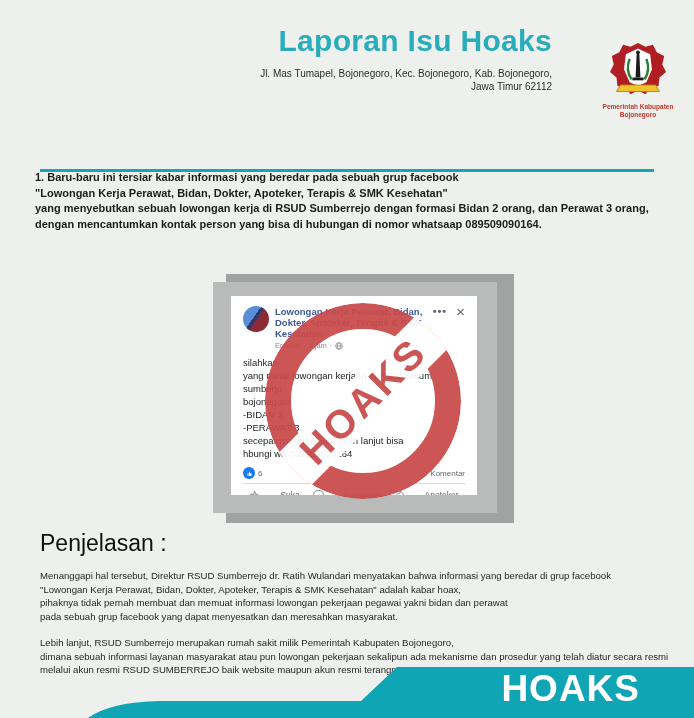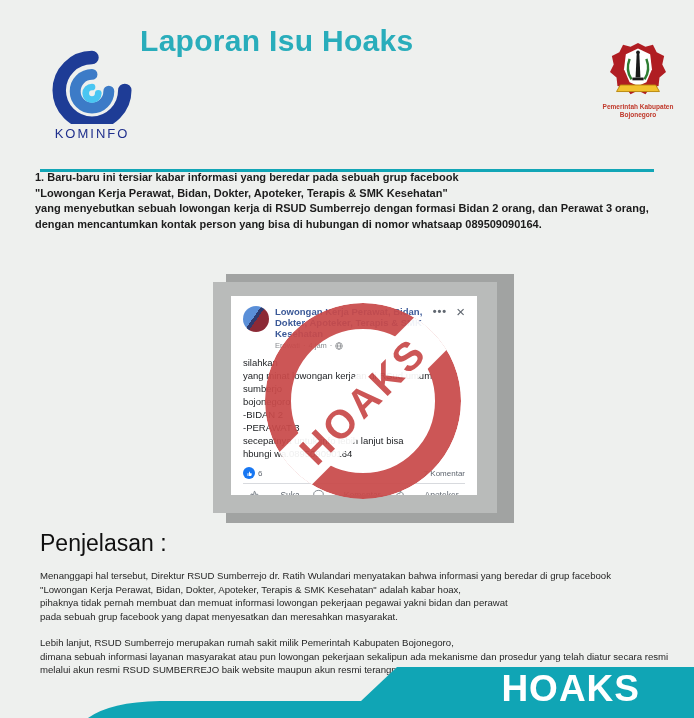--- a/index.html
+++ b/index.html
@@ -3,21 +3,21 @@
 <meta charset="utf-8">
 <style>
   html,body{margin:0;padding:0;}
   body{font-family:"Liberation Sans",sans-serif;background:#dfe2e0;}
   .poster{position:relative;width:694px;height:718px;background:#eef0ee;overflow:hidden;margin:0 auto;}
 
   
   .kominfo{position:absolute;left:42px;top:50px;width:100px;text-align:center;}
   .kominfo svg{display:block;margin:0 auto;}
   .kominfo-label{font-size:13px;letter-spacing:2px;color:#20308d;margin-top:2px;font-weight:500;}
-  .header-center{position:absolute;left:140px;right:142px;top:24px;text-align:left;}
+  .header-center{position:absolute;left:140px;right:142px;top:24px;text-align:right;}
   .main-title{font-size:30px;font-weight:800;color:#29adbb;letter-spacing:.3px;margin:0;}
   .org-name{font-size:22px;font-weight:800;color:#151515;line-height:26px;margin-top:6px;white-space:pre-line;}
   .address{font-size:10px;color:#2b2b2b;line-height:13px;margin-top:9px;white-space:pre-line;}
   .bjn-logo{position:absolute;right:10px;top:42px;width:92px;text-align:center;}
   .bjn-logo svg{display:block;margin:0 auto;}
   .bjn-label{font-size:6.5px;font-weight:700;color:#c0392b;line-height:7.5px;margin-top:3px;white-space:pre-line;}
   .divider{position:absolute;left:40px;right:40px;top:169px;height:3px;background:#12a6b6;}
 
   
   .report-text{position:absolute;left:35px;right:6px;top:170px;font-size:11px;font-weight:700;
@@ -58,33 +58,25 @@
   
   .footer-shape{position:absolute;left:0;bottom:0;}
   .footer-label{position:absolute;right:54px;bottom:8px;font-size:37px;font-weight:800;
     color:#ffffff;letter-spacing:1px;}
 </style>
 </head>
 <body>
 
 <div class="poster">
 
-  <div class="kominfo">
-    <svg width="86" height="74" viewBox="0 0 100 88">
-      <g fill="none" stroke-linecap="round">
-        <path d="M50 9 A39 39 0 1 0 89 48" stroke="#1e3c96" stroke-width="16"></path>
-        <path d="M50 29 A20 20 0 1 0 70 49" stroke="#3c7bc7" stroke-width="13"></path>
-        <path d="M50 44 A7.5 7.5 0 1 0 57.5 51.5" stroke="#49c6f2" stroke-width="8"></path>
-      </g>
-    </svg>
-    <div class="kominfo-label">KOMINFO</div>
-  </div>
 
   <div class="header-center">
     <div class="main-title">Laporan Isu Hoaks</div>
+    <div class="address">Jl. Mas Tumapel, Bojonegoro, Kec. Bojonegoro, Kab. Bojonegoro,
+Jawa Timur 62112</div>
   </div>
 
   <div class="bjn-logo">
     <svg width="56" height="58" viewBox="0 0 60 62">
       <path d="M30 1 L38 5 L46 3 L50 11 L58 15 L56 24 L60 32 L53 38 L52 47 L43 49 L38 56 L30 52 L22 56 L17 49 L8 47 L7 38 L0 32 L4 24 L2 15 L10 11 L14 3 L22 5 Z" fill="#b01d22"></path>
       <path d="M30 7 L43 13 L45 29 L39 43 L30 47 L21 43 L15 29 L17 13 Z" fill="#ffffff"></path>
       <path d="M21 18 C18 26 19 34 23 40" stroke="#2e7d32" stroke-width="2.6" fill="none"></path>
       <path d="M39 18 C42 26 41 34 37 40" stroke="#2e7d32" stroke-width="2.6" fill="none"></path>
       <path d="M28.6 12 L31.4 12 L32.6 38 L27.4 38 Z" fill="#1a1a1a"></path>
       <circle cx="30" cy="11" r="2" fill="#1a1a1a"></circle>

